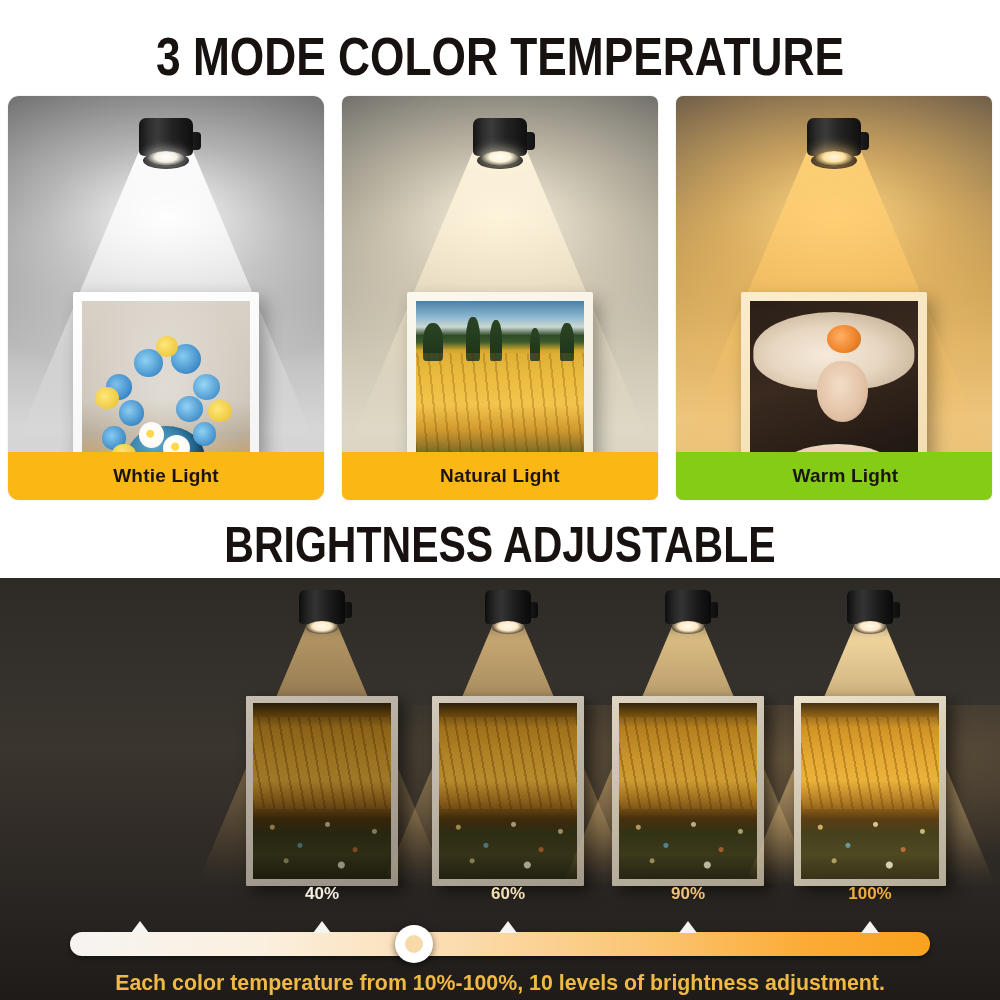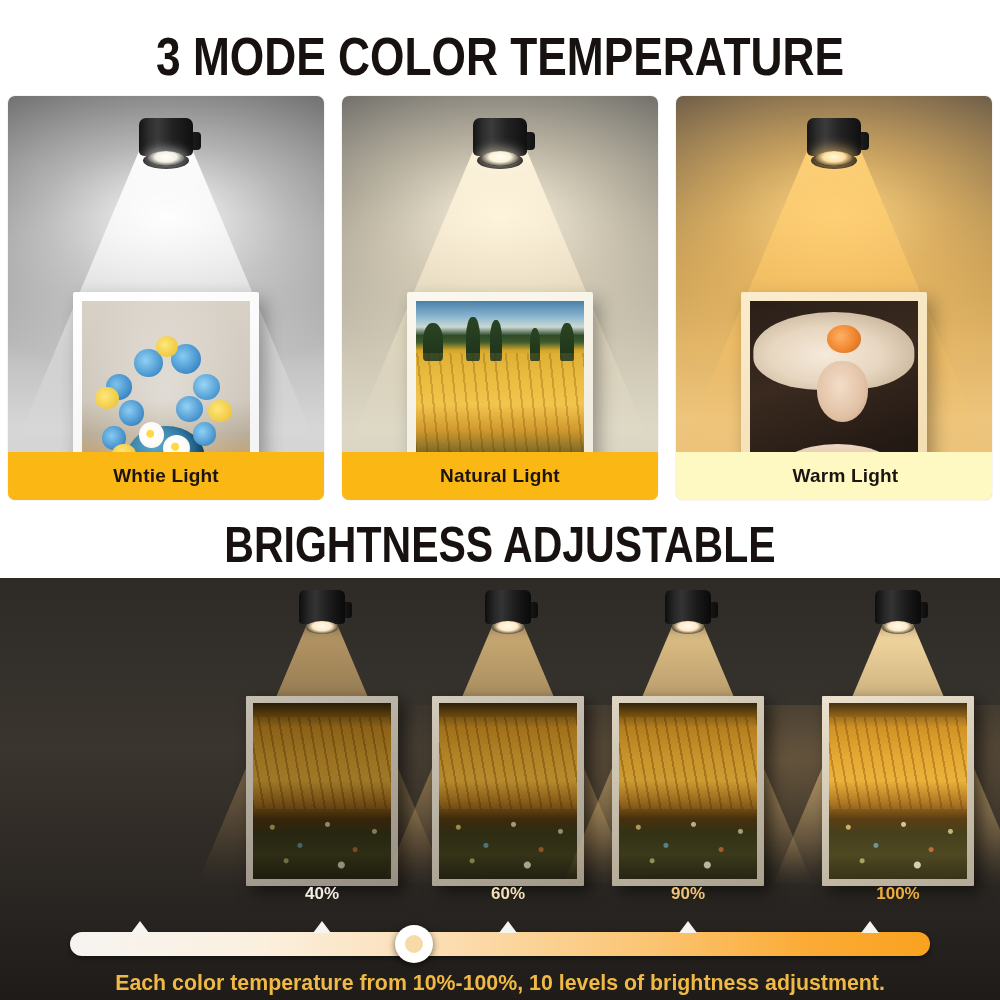--- a/index.html
+++ b/index.html
@@ -19,21 +19,21 @@
   #title-1 { top:26px; font-size:54px; line-height:60px; }
   #title-2 { top:517px; font-size:50px; line-height:56px; }
 
   
   #ct-row { position:absolute; left:8px; top:96px; width:984px; height:404px; }
   .ct-panel {
     position:absolute; top:0; height:404px; width:316px;
     border-radius:7px; overflow:hidden;
     box-shadow:0 0 0 1px rgba(0,0,0,0.04);
   }
-  #ct-panel-0 { left:0px; }
+  #ct-panel-0 { left:0px;border-radius:11px; }
   #ct-panel-1 { left:334px; }
   #ct-panel-2 { left:668px; }
 
   .wall { position:absolute; inset:0; }
   
   #wall-0 { background:
       radial-gradient(ellipse 150% 70% at 50% 30%, rgba(255,255,255,0.95) 0%, rgba(255,255,255,0.45) 26%, rgba(255,255,255,0.0) 55%),
       linear-gradient(180deg,#6f6f70 0%,#7b7b7c 26%,#9d9d9e 48%,#c3c3c3 66%,#d6d6d6 82%,#d3d3d3 100%); }
   
   #wall-1 { background:
@@ -300,21 +300,21 @@
       <div class="frame" id="frame-2">
         <div class="art art-portrait">
           <div class="hair"></div>
           <div class="hat"></div>
           <div class="rose"></div>
           <div class="face"></div>
           <div class="shoulders"></div>
           <div class="dress"></div>
         </div>
       </div>
-      <div class="label-bar" style="background:#fef9c3;padding-left:23px;">
+      <div class="label-bar" style="background:#84cc16;padding-left:23px;">
         <span>Warm Light</span>
       </div>
     </div>
 
   </div>
 
   <div class="heading" id="title-2">BRIGHTNESS ADJUSTABLE</div>
 
   <div id="bright">
     <div class="floorglow"></div>
@@ -367,21 +367,21 @@
         <div class="b-art">
           <div class="field"></div>
             <div class="furrows"></div>
             <div class="speckle"></div>
           <div class="veil" style="background:rgba(0,0,0,0.12);"></div>
         </div>
       </div>
       <div class="pct" style="color:#f0c277;">90%</div>
     </div>
 
-    <div class="b-cell" style="left:798px;width:200px;text-align:right;">
+    <div class="b-cell" style="left:770px;width:200px;text-align:right;">
       <div class="b-cone" style="background:linear-gradient(180deg, rgba(255,226,168,0.97) 0%, rgba(255,214,142,0.64) 45%, rgba(255,206,126,0.12) 90%, rgba(255,206,126,0) 100%);"></div>
       <div class="b-lamp">
         <div class="arm"></div>
           <div class="body"></div>
           <div class="lens"></div>
       </div>
       <div class="b-frame" style="background:linear-gradient(160deg,#ece2cd,#b4ab96);">
         <div class="b-art">
           <div class="field"></div>
             <div class="furrows"></div>

